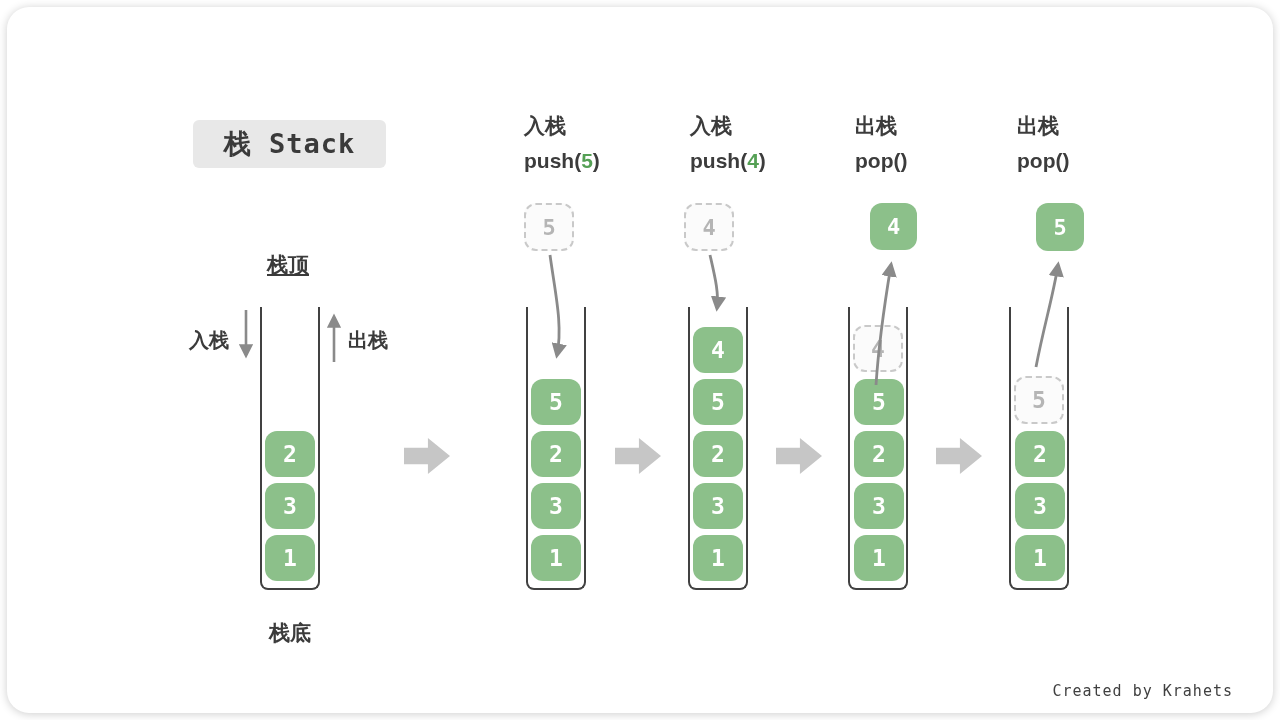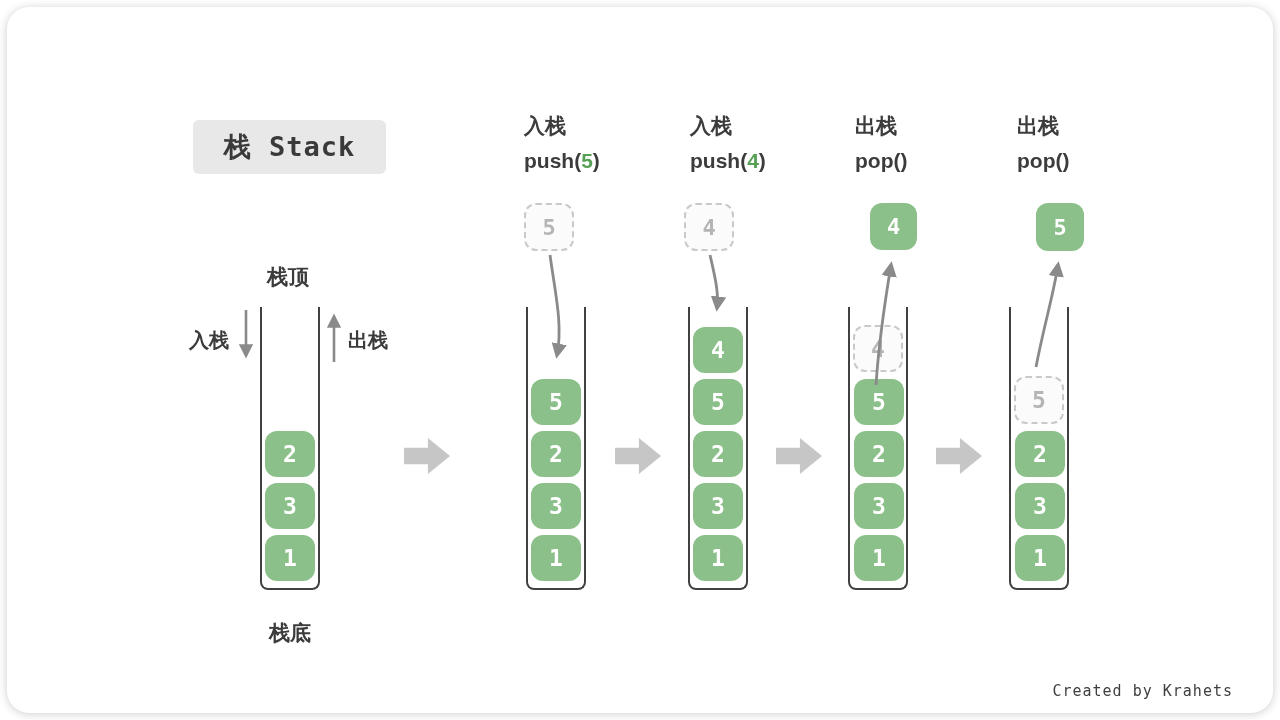--- a/index.html
+++ b/index.html
@@ -7,21 +7,21 @@
   body { font-family: "Liberation Sans", "DejaVu Sans", sans-serif; }
 
   .card {
     position: absolute; left: 7px; top: 7px; width: 1266px; height: 706px;
     background: #ffffff; border-radius: 22px;
     box-shadow: 0 1px 10px rgba(0,0,0,0.20);
   }
 
   
   .title-box {
-    position: absolute; left: 186px; top: 113px; width: 193px; height: 54px;
+    position: absolute; left: 186px; top: 113px; width: 193px; height: 48px;
     background: #e8e8e8; border-radius: 6px;
     display: flex; align-items: center; justify-content: center;
     font-family: "DejaVu Sans Mono", "Liberation Mono", monospace;
     font-size: 27px; font-weight: bold; color: #3a3a3a; letter-spacing: 1px;
   }
 
   
   .header { position: absolute; top: 106px; }
   .h-cn { font-size: 21px; font-weight: bold; color: #3c3c3c; line-height: 26px; }
   .h-code {
@@ -97,21 +97,21 @@
   <div class="header" style="left:848px">
     <div class="h-cn">出栈</div>
     <div class="h-code"><span>pop()</span><span class="arg"></span><span></span></div>
   </div>
 
   <div class="header" style="left:1010px">
     <div class="h-cn">出栈</div>
     <div class="h-code"><span>pop()</span><span class="arg"></span><span></span></div>
   </div>
 
-  <div class="side-label" style="left:260px; top:256px;">栈顶</div>
+  <div class="side-label" style="left:260px; top:244px;text-decoration:underline;">栈顶</div>
   <div class="side-label" style="left:182px; top:320px; font-size:20px;">入栈</div>
   <div class="side-label" style="left:341px; top:320px; font-size:20px;">出栈</div>
   <div class="side-label" style="left:262px; top:612px;">栈底</div>
 
   <div class="container" style="left:253px"></div>
   <div class="container" style="left:519px"></div>
   <div class="container" style="left:681px"></div>
   <div class="container" style="left:841px"></div>
   <div class="container" style="left:1002px"></div>
 

